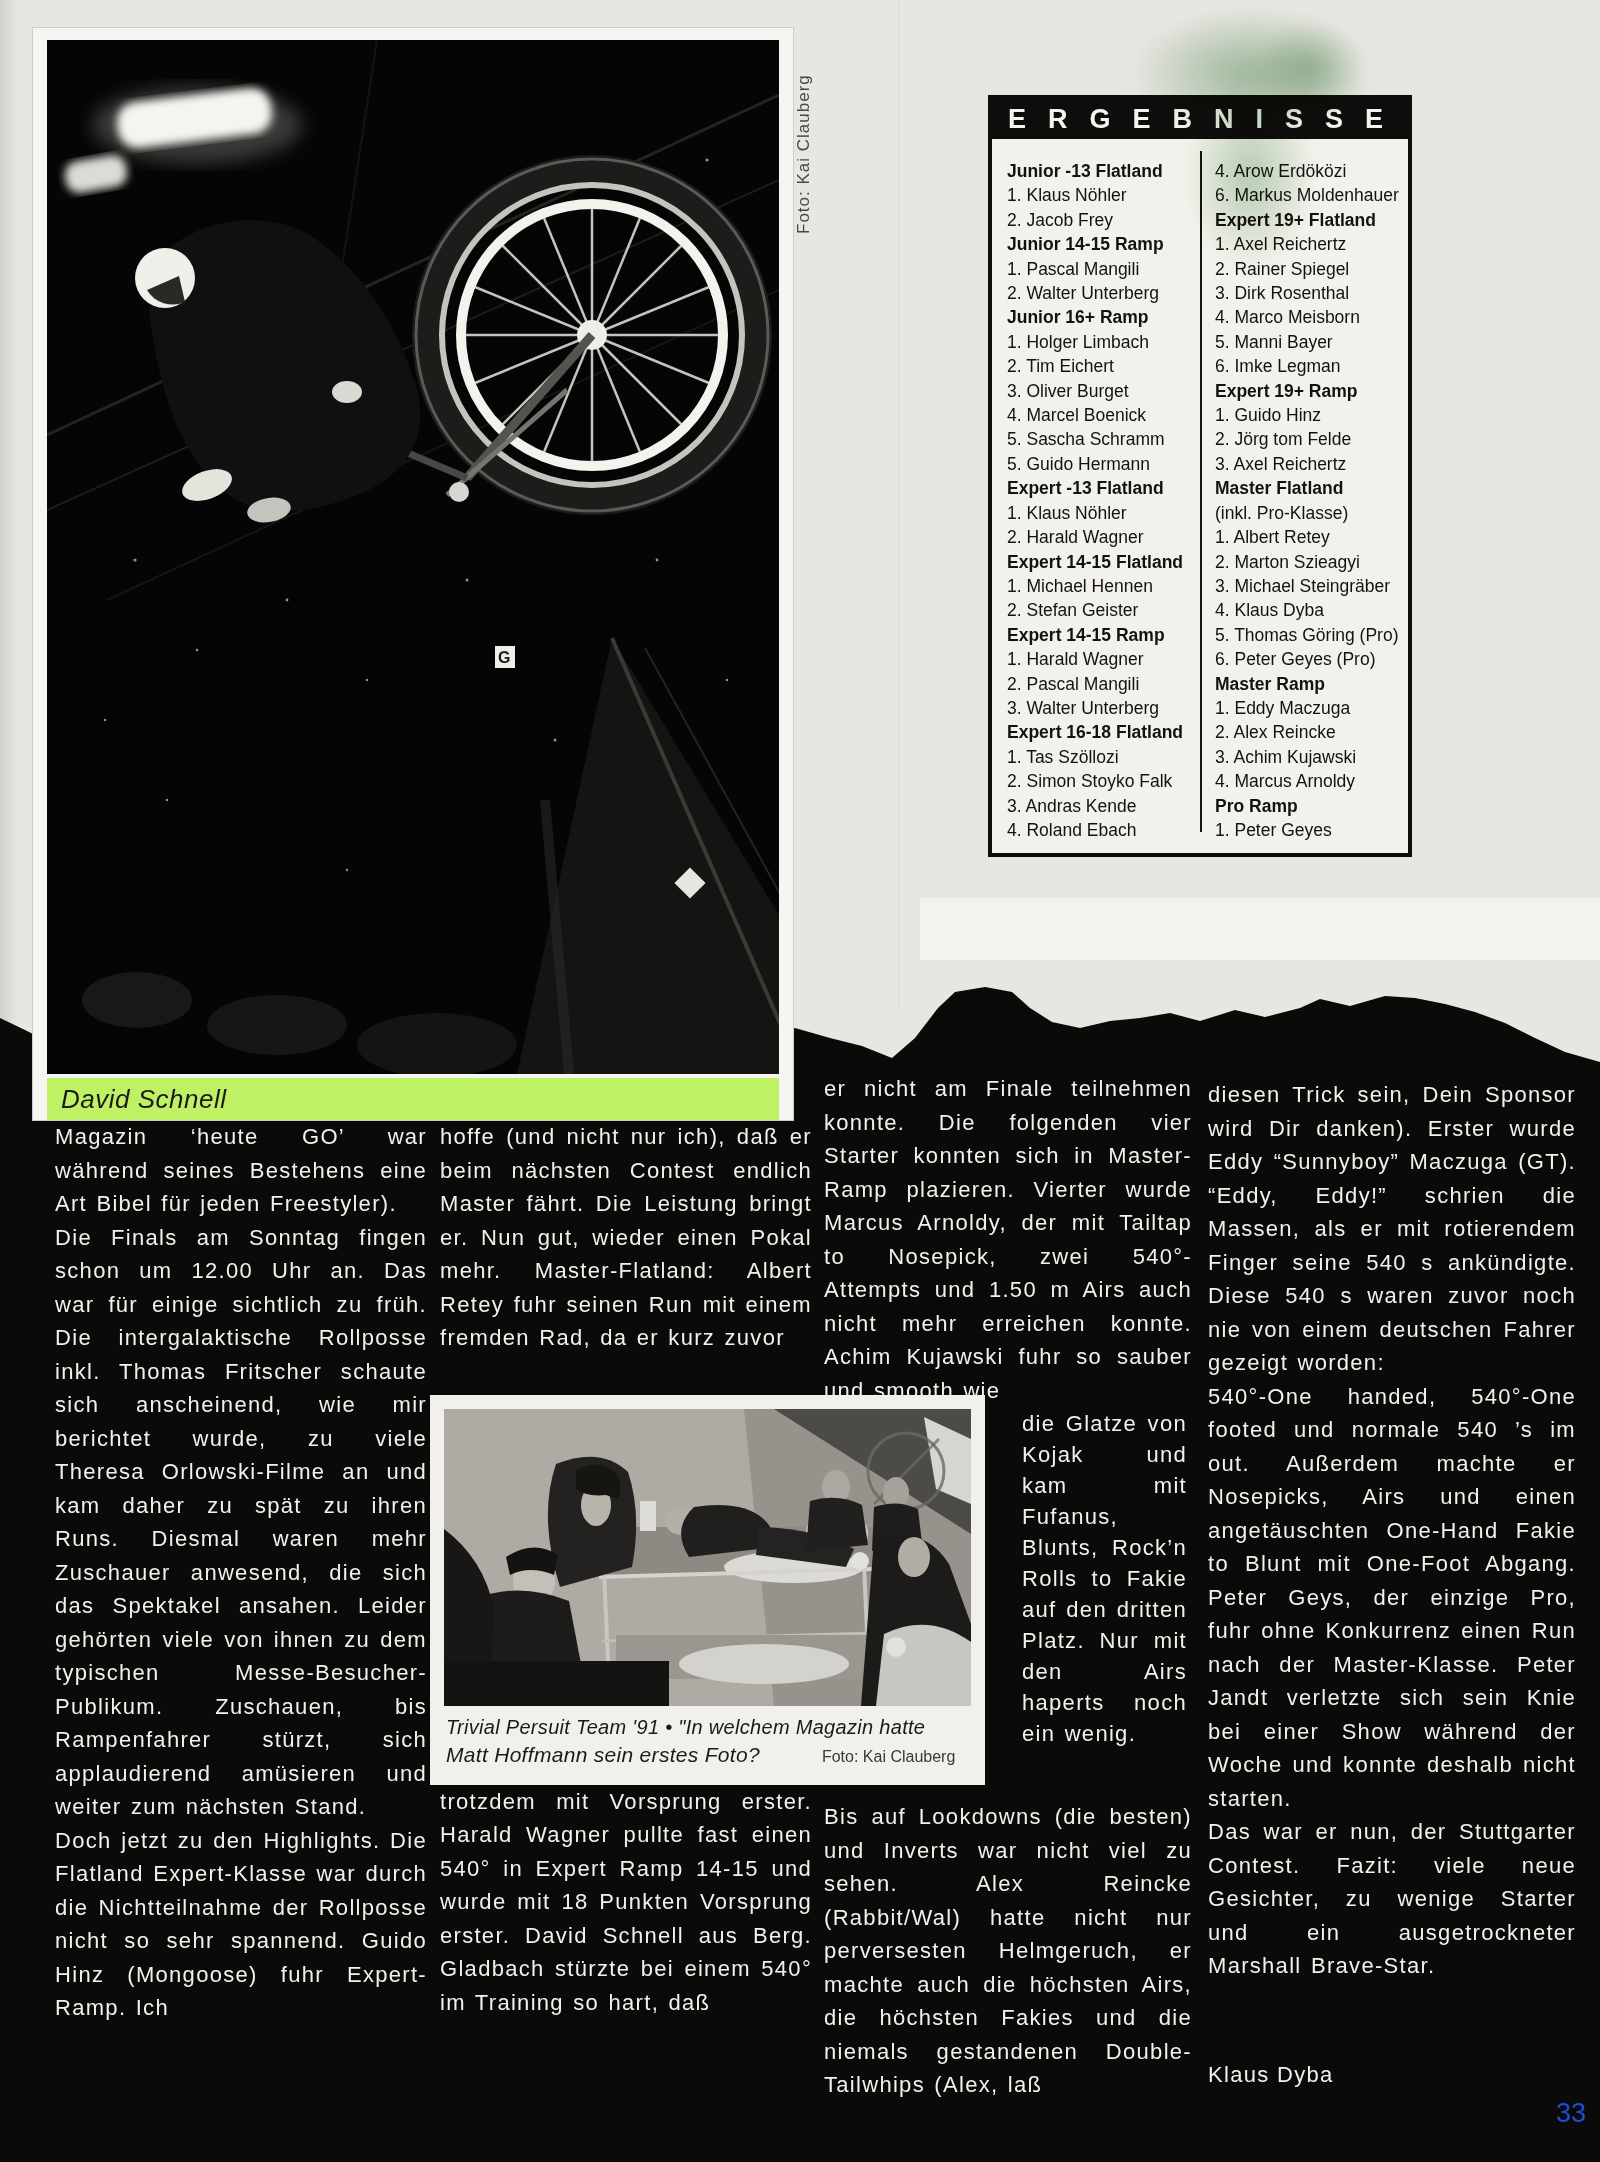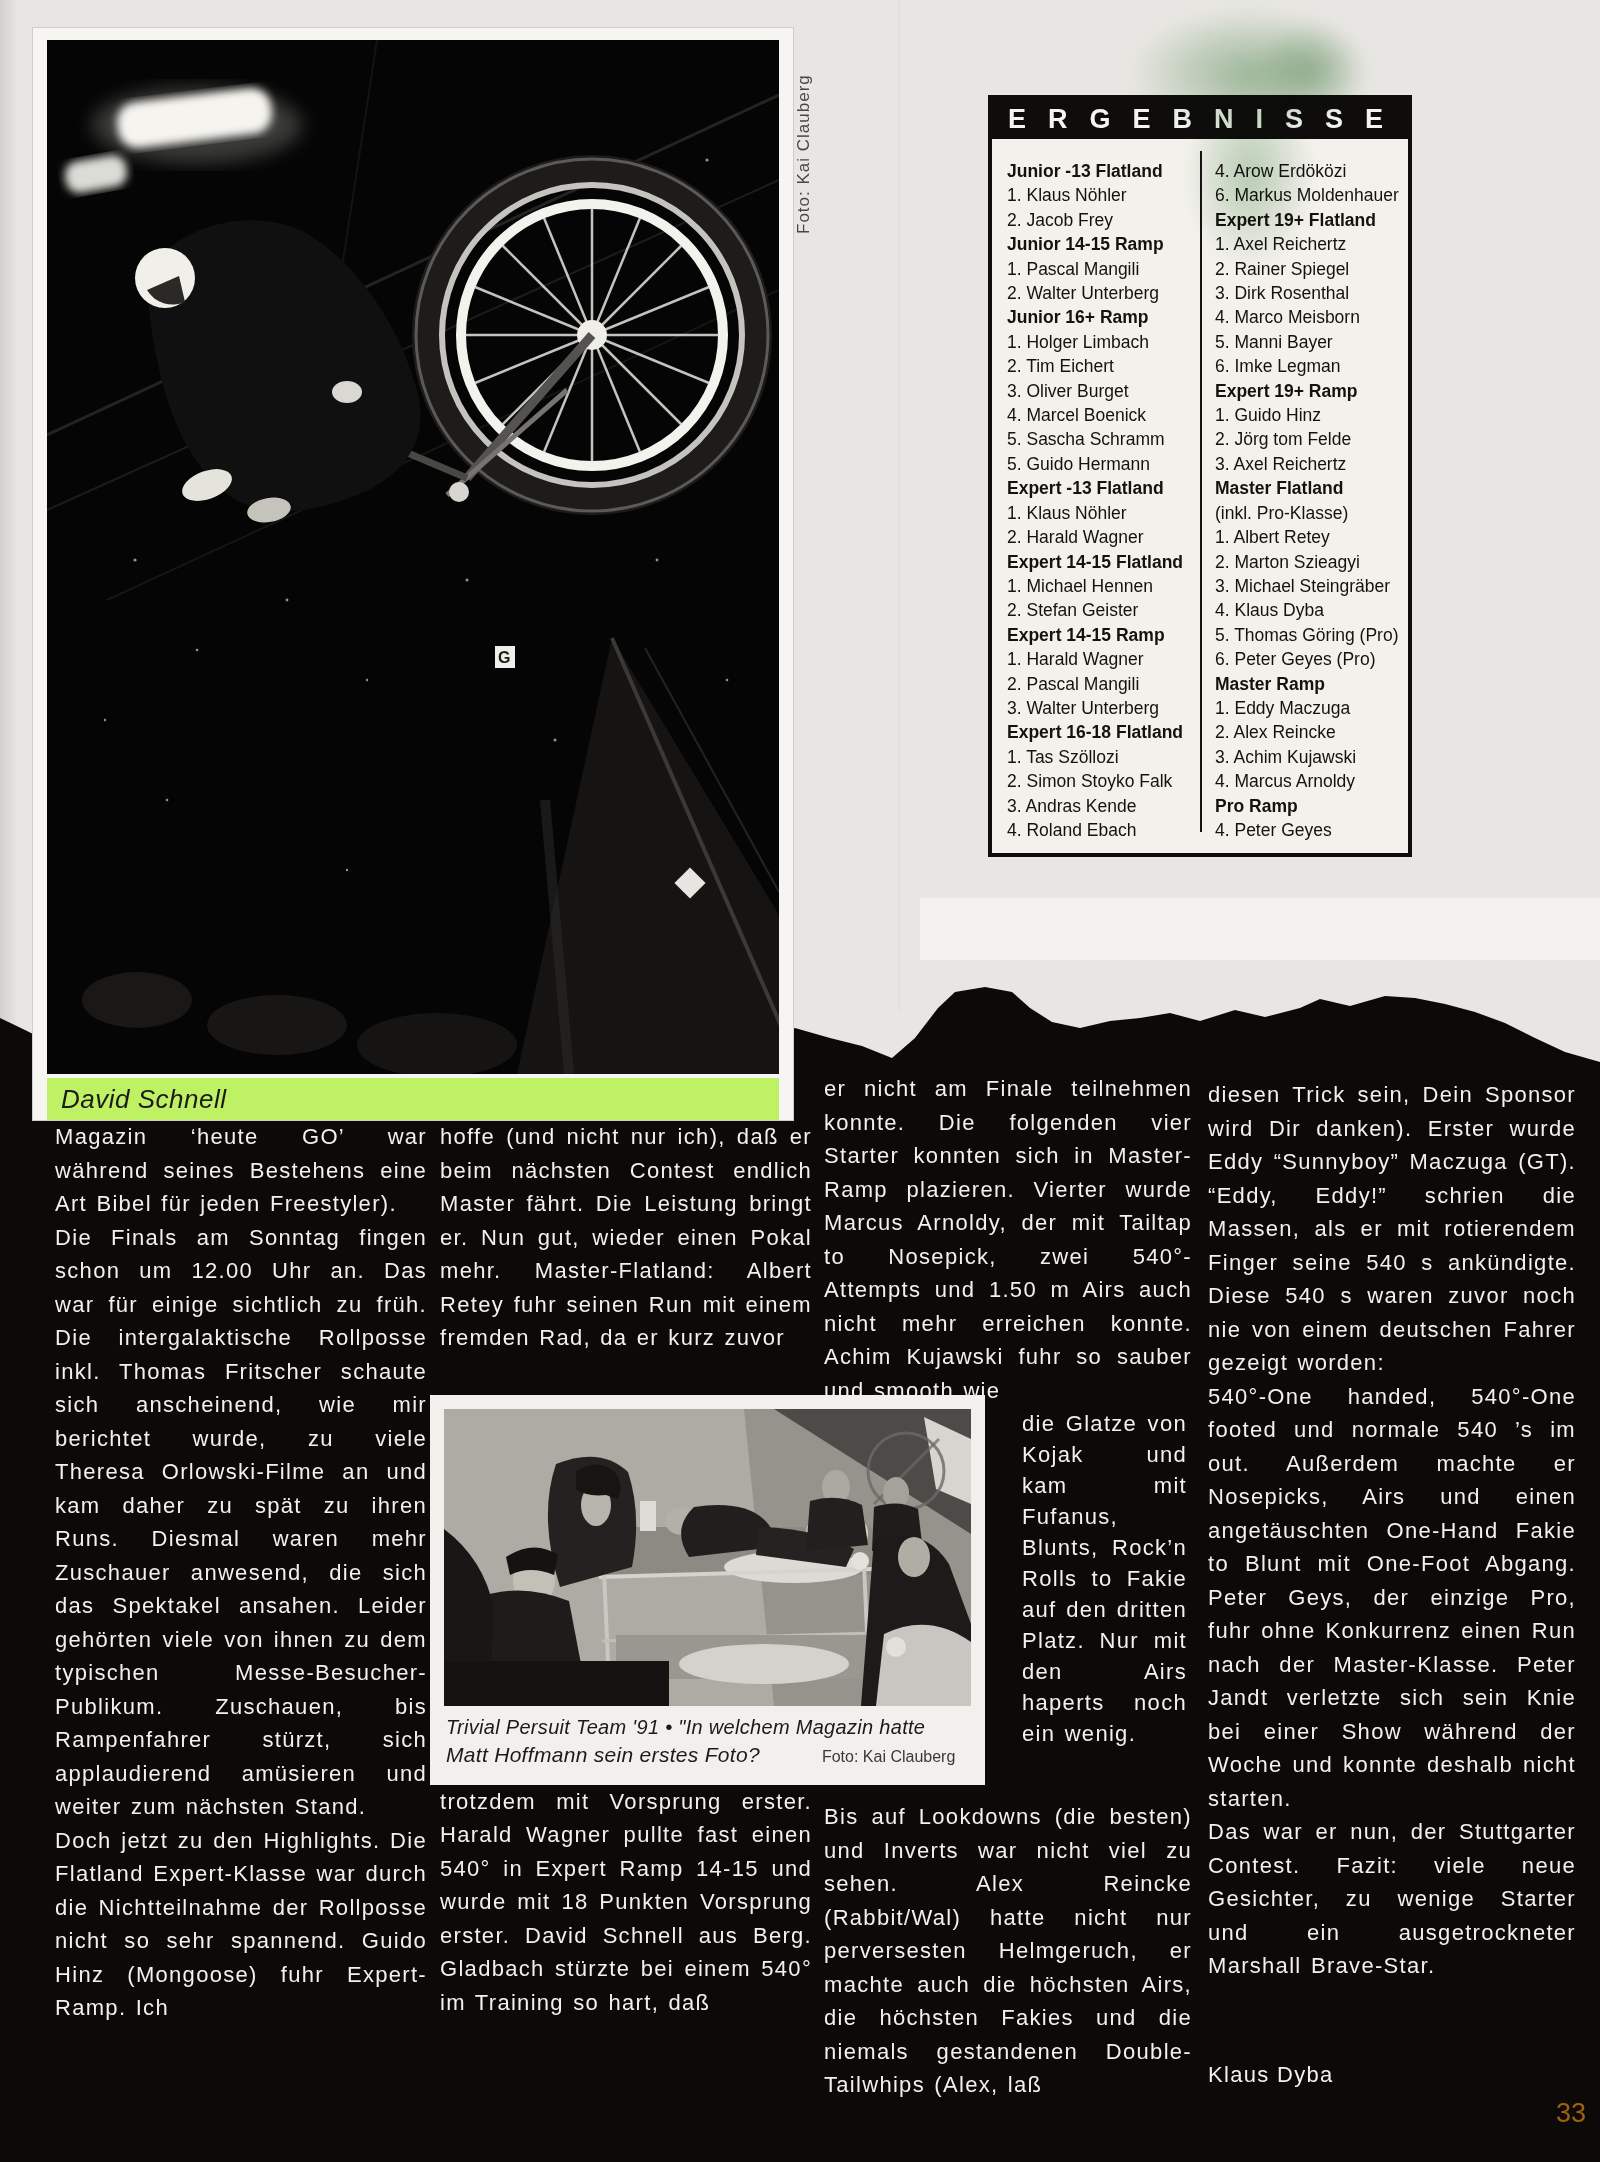--- a/index.html
+++ b/index.html
@@ -52,21 +52,21 @@
 
   
   .team-frame{position:absolute;left:430px;top:1395px;width:555px;height:390px;background:#f2f0ed;z-index:3;}
   .team-inner{position:absolute;left:14px;top:14px;width:527px;height:297px;background:#8f8c86;}
   .team-caption{position:absolute;left:14px;top:315px;width:527px;height:62px;background:#f2f0ed;color:#1c1a18;}
   .team-caption .l1{font-style:italic;font-size:20px;display:block;margin:6px 0 4px 2px;letter-spacing:.3px;white-space:nowrap;}
   .team-caption .l2{display:flex;align-items:baseline;margin-left:2px;}
   .team-caption .l2 .cap{font-style:italic;font-size:21px;letter-spacing:.3px;white-space:nowrap;}
   .team-caption .l2 .credit{font-size:16px;margin-left:62px;color:#3b3937;white-space:nowrap;}
 
-  .page-number{position:absolute;left:1556px;top:2098px;color:#a16207;font-size:27px;z-index:2;}
+  .page-number{position:absolute;left:1556px;top:2098px;color:#1d4ed8;font-size:27px;z-index:2;}
 </style>
 </head>
 <body>
 
 <div id="page">
 
   <div class="left-shade"></div>
   <div class="light-band"></div>
   <div class="crease"></div>
 
@@ -231,21 +231,21 @@
           <div class="res-row">3. Michael Steingräber</div>
           <div class="res-row">4. Klaus Dyba</div>
           <div class="res-row">5. Thomas Göring (Pro)</div>
           <div class="res-row">6. Peter Geyes (Pro)</div>
           <div class="res-row res-head">Master Ramp</div>
           <div class="res-row">1. Eddy Maczuga</div>
           <div class="res-row">2. Alex Reincke</div>
           <div class="res-row">3. Achim Kujawski</div>
           <div class="res-row">4. Marcus Arnoldy</div>
           <div class="res-row res-head">Pro Ramp</div>
-          <div class="res-row">4. Peter Geyes</div>
+          <div class="res-row">1. Peter Geyes</div>
         </div>
     </div>
   </div>
 
   <div class="smudge sm1"></div>
   <div class="smudge sm2"></div>
   <div class="smudge sm3"></div>
 
   <div class="col" style="left:55px;top:1120px;width:372px;">
       <p>Magazin ‘heute GO’ war während seines Bestehens eine Art Bibel für jeden Freestyler).</p>

